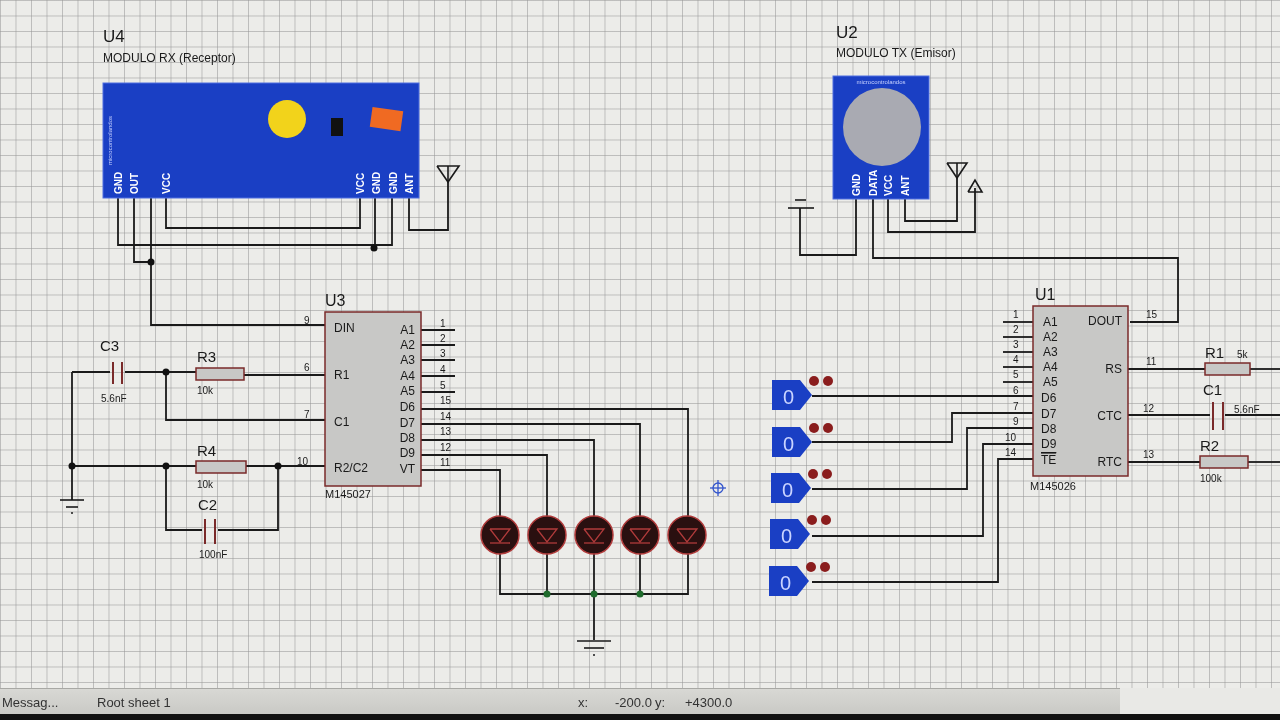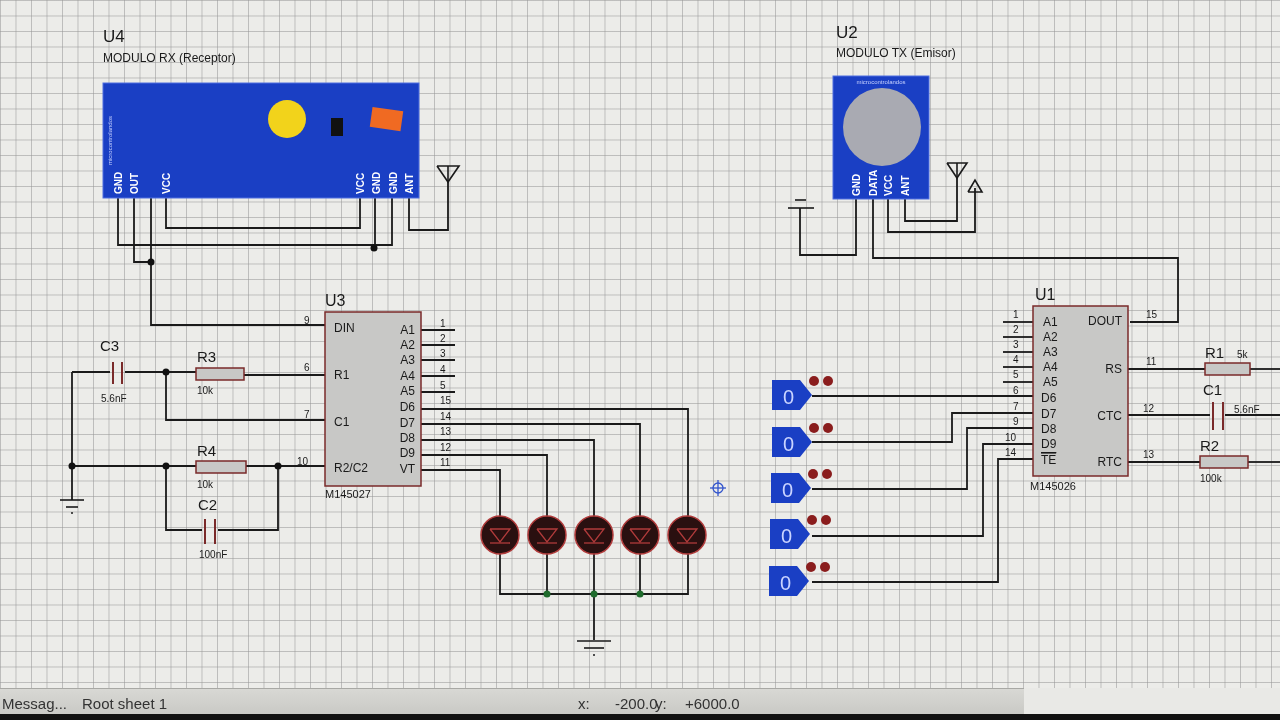--- a/index.html
+++ b/index.html
@@ -5,21 +5,21 @@
   html, body { margin:0; padding:0; }
   body { width:1280px; height:720px; overflow:hidden; background:#e9e9e6; font-family:"Liberation Sans", sans-serif; position:relative; }
   #canvas { position:absolute; left:0; top:0; width:1280px; height:688px;
     background-color:#ecece9;
     background-image:
       linear-gradient(to right, rgba(150,150,150,0.55) 1px, transparent 1px),
       linear-gradient(to bottom, rgba(150,150,150,0.55) 1px, transparent 1px);
     background-size:15.5px 15.5px; }
   svg { position:absolute; left:0; top:0; }
   .lbl { font-family:"Liberation Sans", sans-serif; fill:#1a1a1a; }
-  #statusbar { position:absolute; left:0; top:688px; width:1024px; height:26px; background:linear-gradient(#d8d8d4,#c9c9c5); border-top:1px solid #a8a8a4; font-size:15px; color:#333; }
+  #statusbar { position:absolute; left:0; top:688px; width:1120px; height:26px; background:linear-gradient(#d8d8d4,#c9c9c5); border-top:1px solid #a8a8a4; font-size:13px; color:#333; }
   #statusbar span { position:absolute; top:6px; }
   #bottomedge { position:absolute; left:0; top:714px; width:1280px; height:6px; background:#111; }
 </style>
 </head>
 <body>
 
 <div id="canvas"></div>
 
 <svg width="1280" height="688" viewBox="0 0 1280 688">
   <g stroke="#1a1a1a" stroke-width="1.8" fill="none">
@@ -350,19 +350,19 @@
   </g>
   <g>
     <text class="lbl" x="1200" y="451" font-size="15">R2</text>
     <rect x="1200" y="456" width="48" height="12" fill="#c8c8c6" stroke="#7a2a2a" stroke-width="1.5"></rect>
     <text class="lbl" x="1200" y="482" font-size="10">100k</text>
   </g>
 </svg>
 
 <div id="statusbar">
   <span style="left:2px">Messag...</span>
-  <span style="left:82px">Root sheet 1</span>
+  <span style="left:97px">Root sheet 1</span>
   <span style="left:578px">x:</span>
   <span style="left:615px">-200.0</span>
   <span style="left:655px">y:</span>
-  <span style="left:685px">+6000.0</span>
+  <span style="left:685px">+4300.0</span>
 </div>
 <div id="bottomedge"></div>
 
 </body></html>

